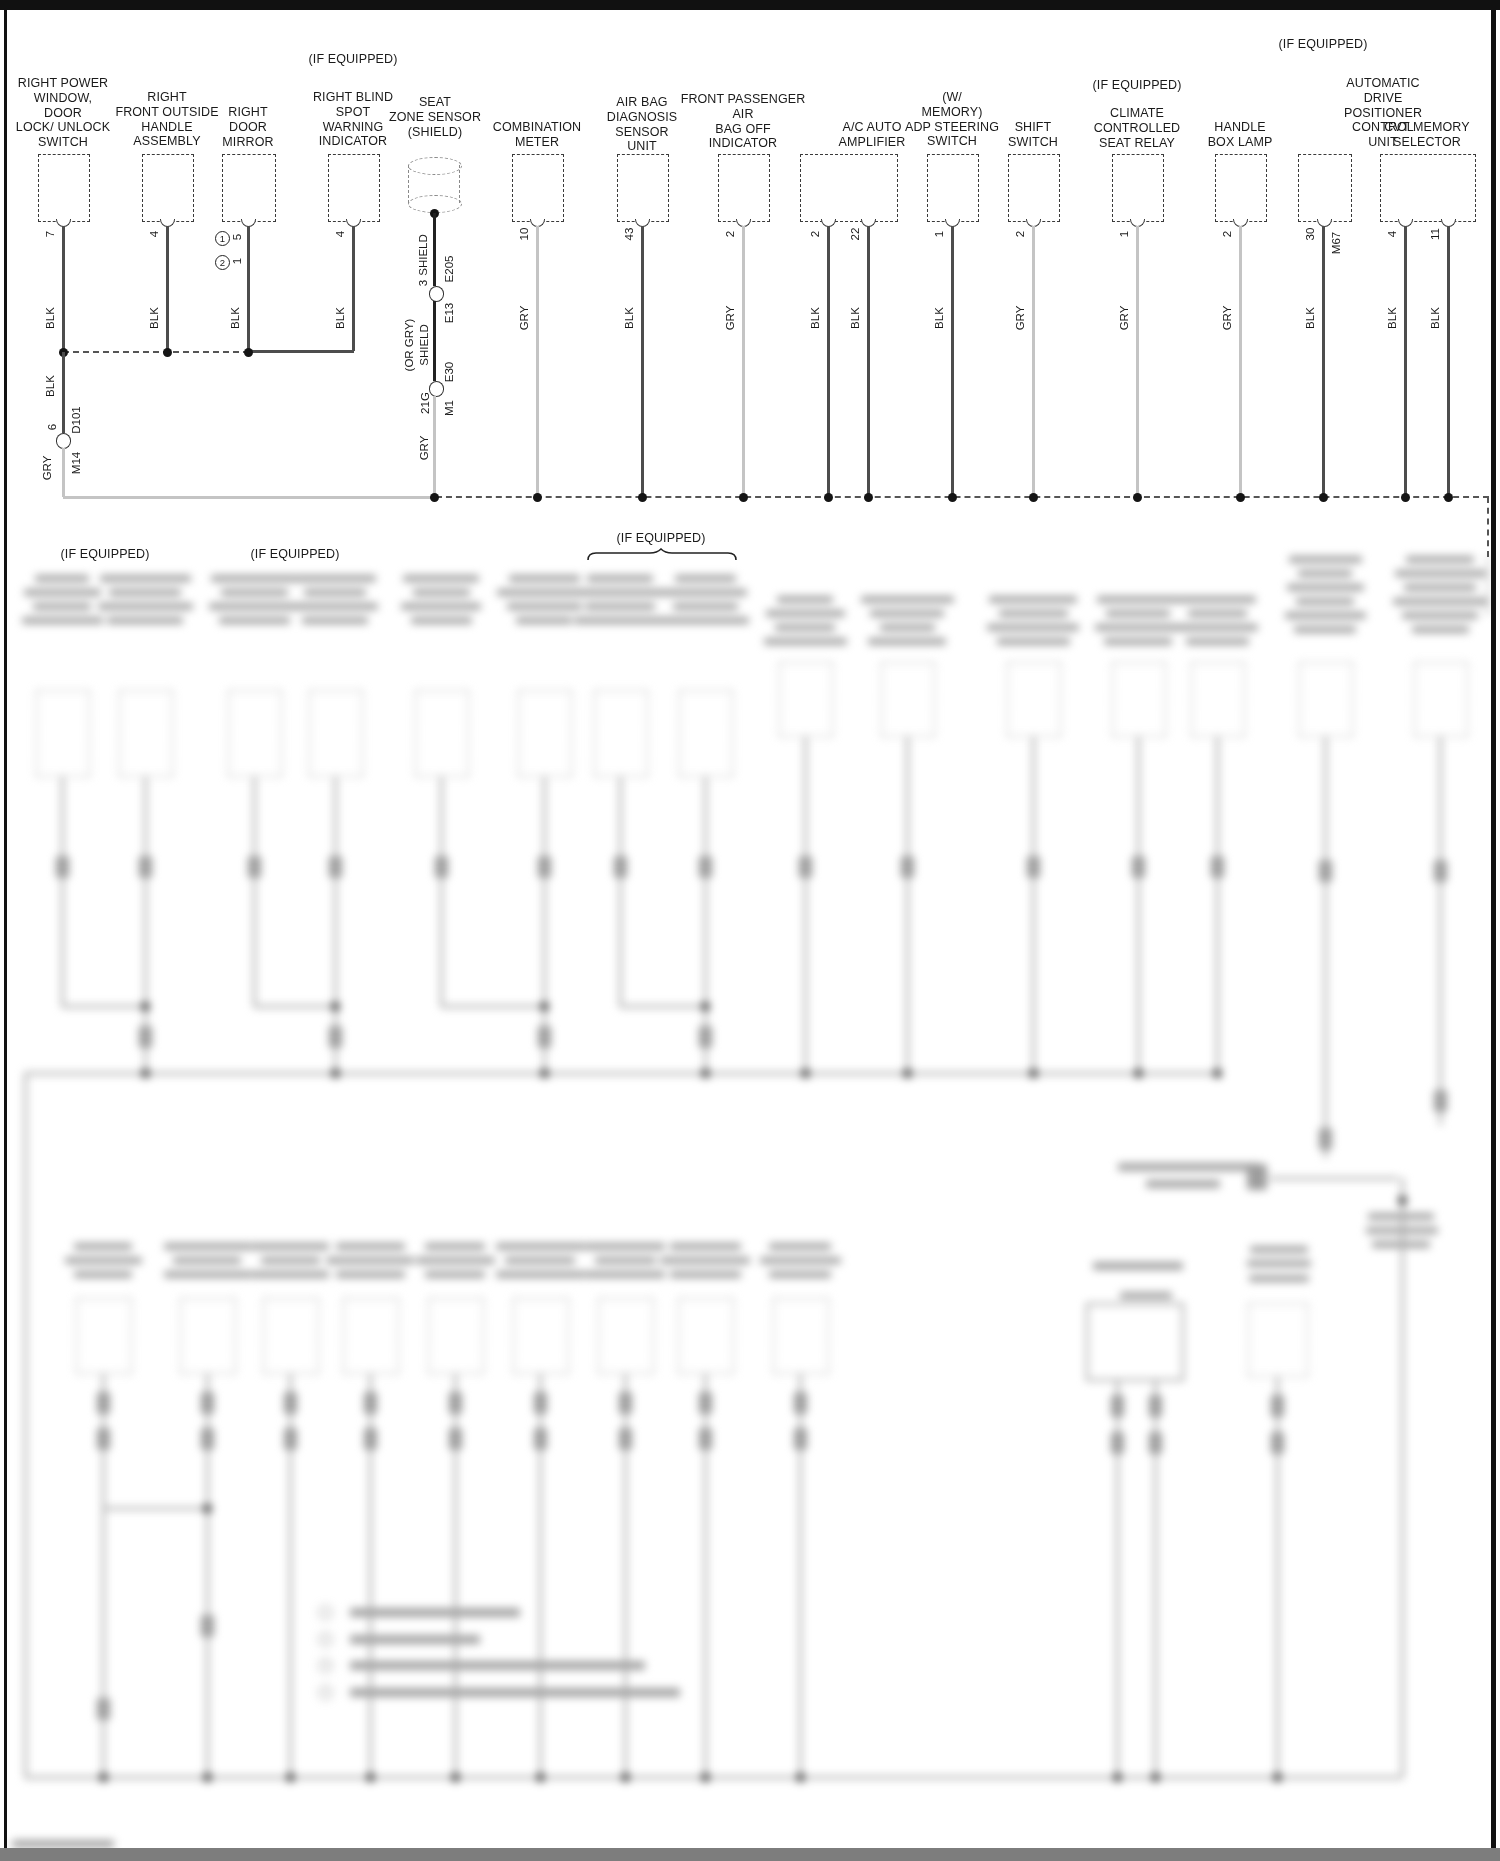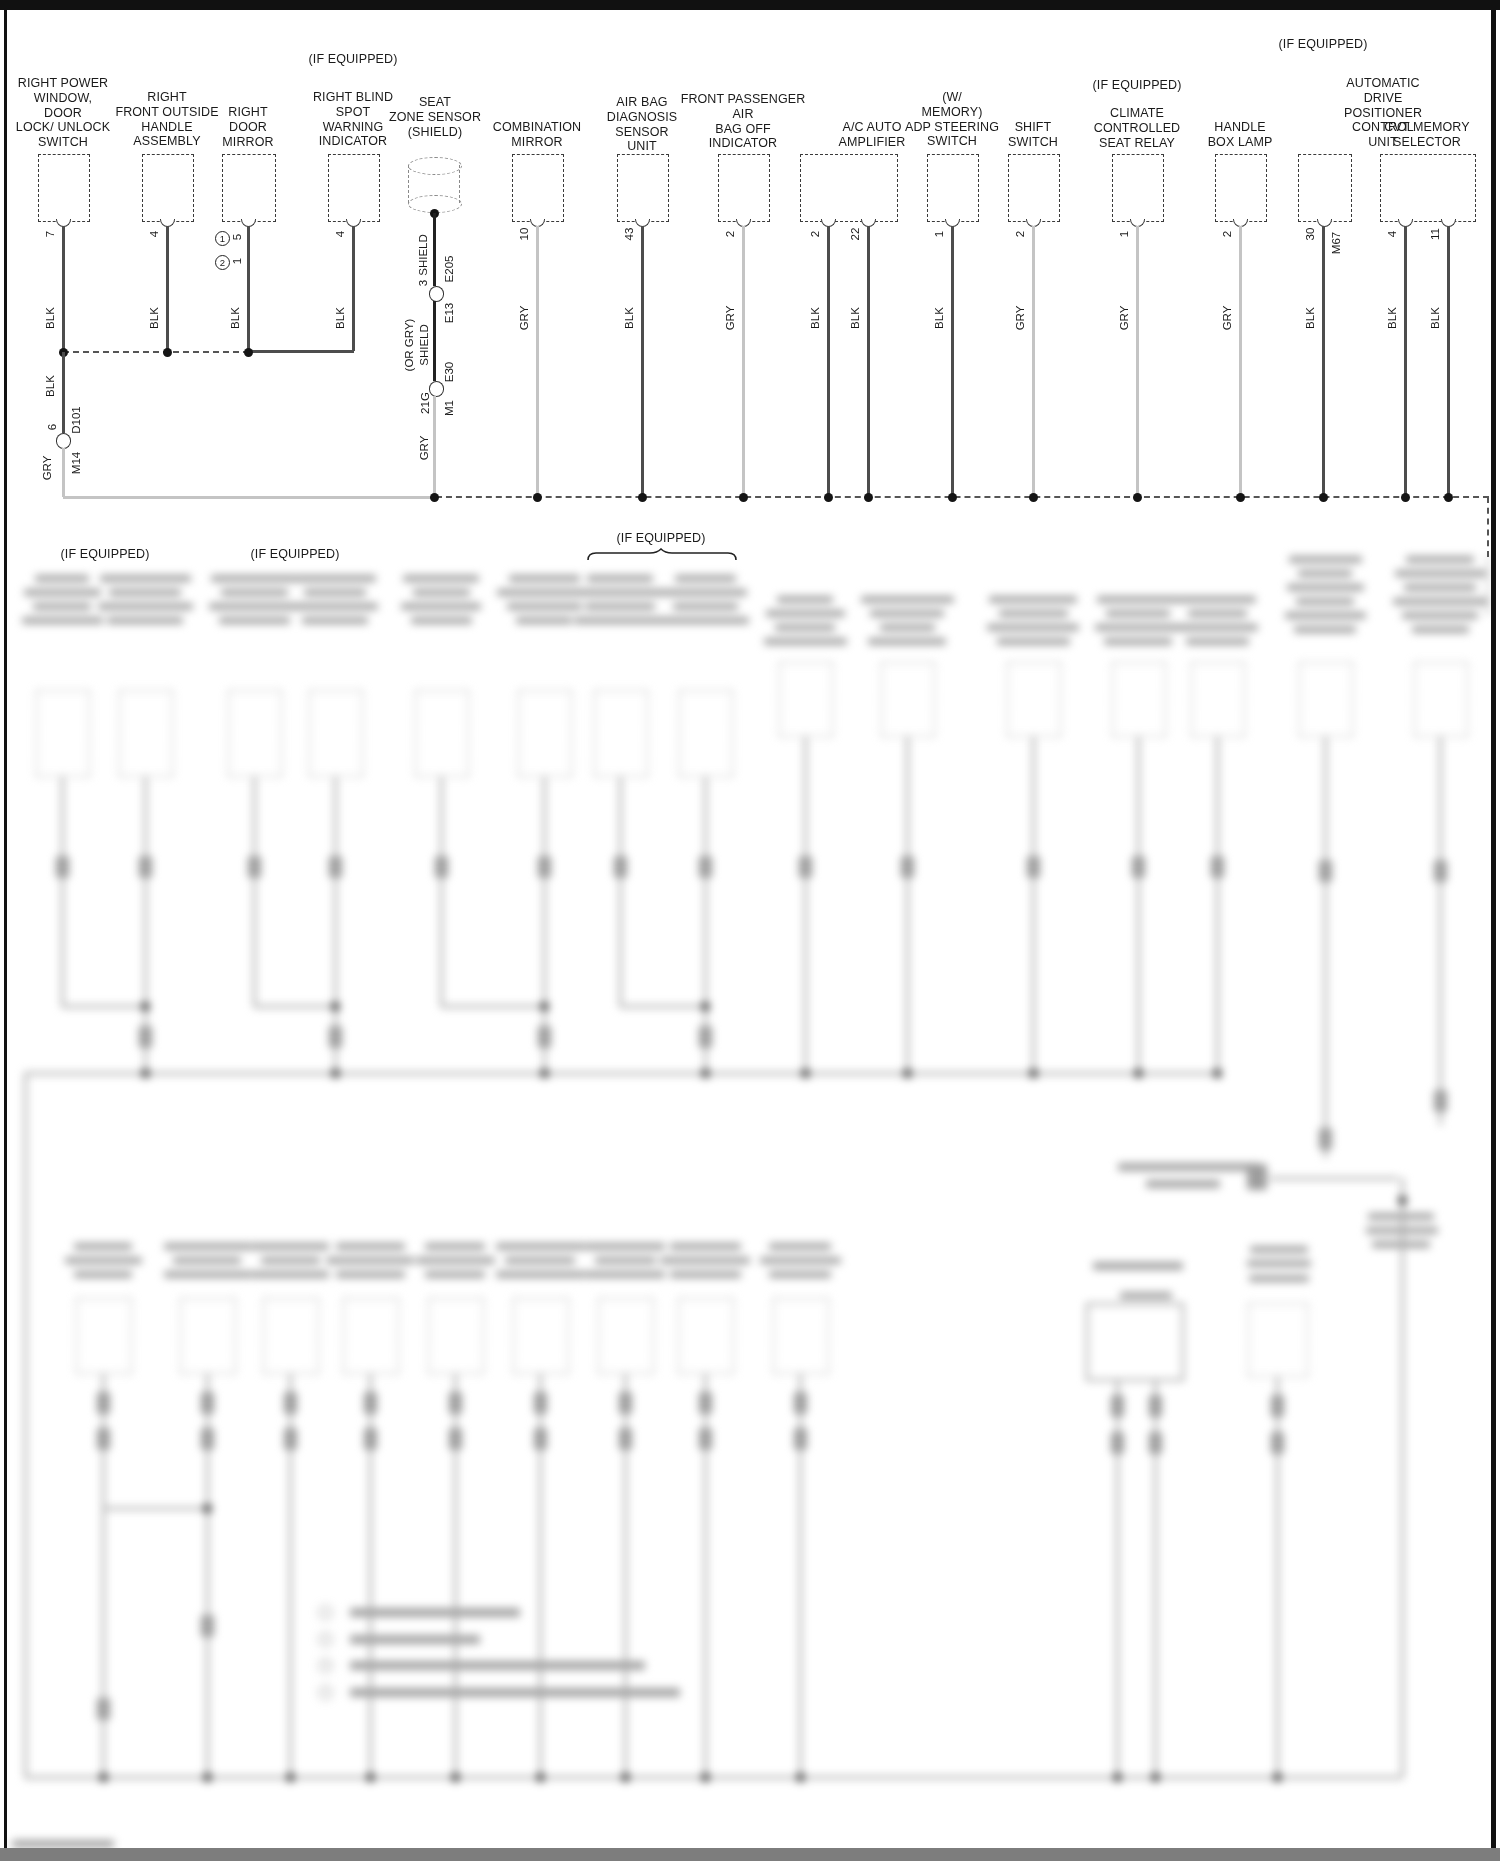--- a/index.html
+++ b/index.html
@@ -353,21 +353,21 @@
   <div class="v" style="left:379px;top:339px;width:60px;">(OR GRY)</div>
   <div class="v" style="left:394px;top:339px;width:60px;">SHIELD</div>
   <div class="v" style="left:432px;top:366px;width:34px;">E30</div>
   <div class="cap" style="left:429px;top:381px;"></div>
   <div class="cup" style="left:429px;top:389px;"></div>
   <div class="v" style="left:408px;top:397px;width:34px;">21G</div>
   <div class="v" style="left:432px;top:402px;width:34px;">M1</div>
   <div class="v" style="left:409px;top:442px;width:30px;">GRY</div>
 
   <div class="lbl" style="left:482px;top:120px;width:110px;">COMBINATION
-MIRROR</div>
+METER</div>
   <div class="box" style="left:512px;top:154px;width:50px;height:66px;"></div>
   <div class="notch" style="left:530px;top:219px;"></div>
   <div class="v" style="left:512px;top:228px;width:24px;">10</div>
   <div class="v" style="left:509px;top:312px;width:30px;">GRY</div>
 
   <div class="lbl" style="left:597px;top:95px;width:90px;">AIR BAG
 DIAGNOSIS
 SENSOR
 UNIT</div>
   <div class="box" style="left:617px;top:154px;width:50px;height:66px;"></div>

